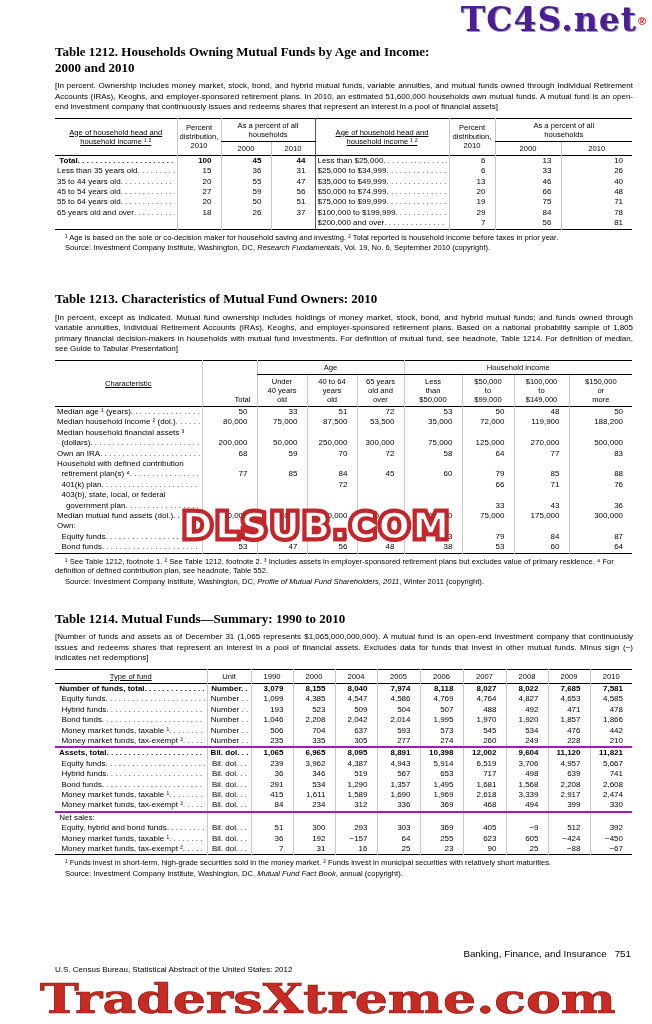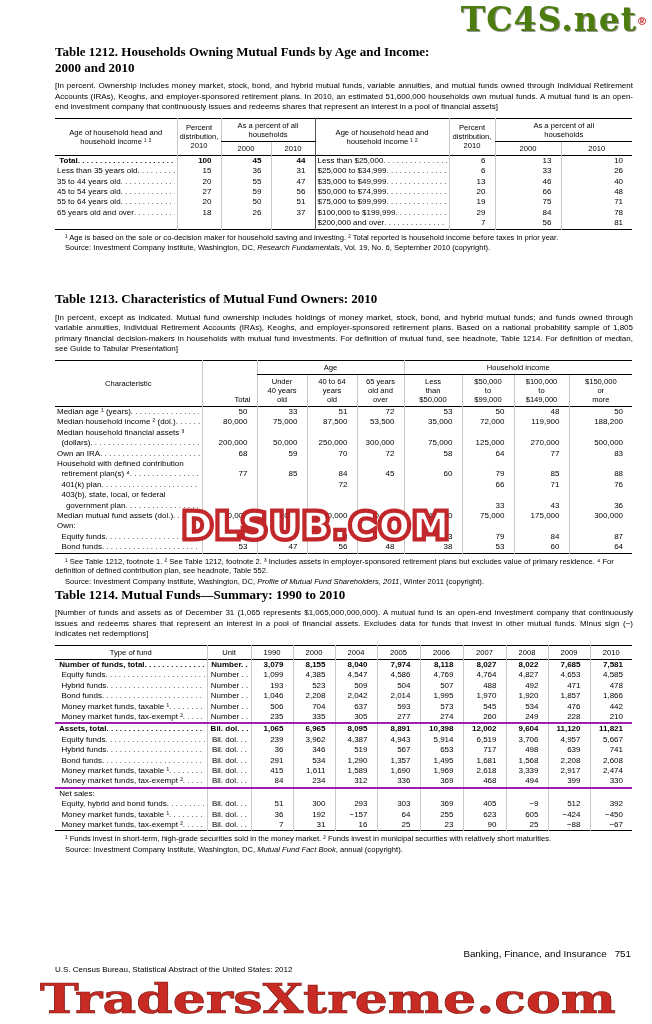--- a/index.html
+++ b/index.html
@@ -1,26 +1,26 @@
 <!DOCTYPE html>
 <html><head>
 <meta charset="utf-8">
 <style>
   * { margin:0; padding:0; box-sizing:border-box; }
   html,body { width:652px; height:1024px; }
   body { background:#fff; color:#000; font-family:"Liberation Sans",sans-serif; position:relative; overflow:hidden; }
   .content { position:absolute; left:55px; top:44px; width:578px; }
   section.sec { display:block; }
   #sec1212 { margin-bottom:38px; }
-  #sec1213 { }
+  #sec1213 { margin-bottom:24px; }
   h2.title { font-family:"Liberation Serif",serif; font-weight:bold; font-size:13px; line-height:15.5px; white-space:pre-line; margin:0 0 6px 0; }
   p.headnote { font-size:8px; line-height:10.6px; text-align:justify; margin:0 0 5px 0; }
   table { border-collapse:collapse; table-layout:fixed; width:577px; border-top:1.6px solid #000; border-bottom:1px solid #000; font-size:8px; margin-bottom:3px; }
   th { font-weight:normal; font-size:7.6px; line-height:9px; text-align:center; vertical-align:middle; padding:2px 1px; white-space:pre-line; }
-  th.stubh { vertical-align:middle; }
+  th.stubh { vertical-align:middle;text-decoration:underline; }
   th.totalh { vertical-align:bottom; text-align:right; padding-right:6px; }
   th.colh { vertical-align:bottom; }
   th.grp { border-bottom:1px solid #000; }
   tbody tr:first-child td { border-top:1px solid #000; }
   td { vertical-align:bottom; padding:0 2px; line-height:10.4px; font-size:8px; }
   td.val { text-align:right; padding-right:9px; }
   td.unit { text-align:center; padding-left:3px; white-space:nowrap; overflow:hidden; }
   .vr { border-left:1px solid #c9c9c9; }
   .vr2 { border-left:1px solid #555; }
   td.b, tr.b td { font-weight:bold; }
@@ -29,21 +29,21 @@
   .lbl { white-space:pre; }
   .lead { flex:1 1 auto; overflow:hidden; white-space:nowrap; color:#111; }
   .lead::after { content:" . . . . . . . . . . . . . . . . . . . . . . . . . . . . . . . . . . . . . . . . . . . . . . . ."; }
   p.footnote { font-size:7.6px; line-height:9.7px; text-indent:10px; margin:2px 0 1px 0; }
   p.source { font-size:7.6px; line-height:9.7px; text-indent:10px; margin:0; }
   .footer-right { position:absolute; right:21px; top:948px; font-size:9.8px; }
   .footer-right .pg { padding-left:8px; }
   .footer-left { position:absolute; left:55px; top:965px; font-size:8px; }
   
   .wm-top { position:absolute; top:0; right:6px; z-index:6; }
-  .wm-top-text { font-family:"DejaVu Serif",serif; font-weight:bold; font-size:33px; letter-spacing:1px; color:#4d7c0f; text-shadow:1px 1px 0 rgba(70,70,70,.55); }
+  .wm-top-text { font-family:"DejaVu Serif",serif; font-weight:bold; font-size:33px; letter-spacing:1px; color:#4c1d95; text-shadow:1px 1px 0 rgba(70,70,70,.55); }
   .wm-top-r { color:#c40d0d; font-size:11px; vertical-align:super; font-weight:bold; margin-left:1px; }
   .wm-mid { position:absolute; left:166px; top:499px; z-index:6; opacity:.95; }
   .wm-mid-l1 { font-family:"DejaVu Sans",sans-serif; font-weight:bold; font-size:36px; letter-spacing:3px; fill:none; stroke:#bf1d20; stroke-width:7; }
   .wm-mid-l2 { font-family:"DejaVu Sans",sans-serif; font-weight:bold; font-size:36px; letter-spacing:3px; fill:#fff; }
   .wm-mid-l3 { font-family:"DejaVu Sans",sans-serif; font-weight:bold; font-size:36px; letter-spacing:3px; fill:none; stroke:#bf1d20; stroke-width:1.5; }
   .wm-bot { position:absolute; left:36px; top:976px; z-index:6; opacity:.96; }
   .wm-bot-text { font-family:"DejaVu Serif",serif; font-weight:bold; font-size:41px; fill:#c6231b; stroke:#80100a; stroke-width:.7; }
 </style>
 </head>
 <body>

